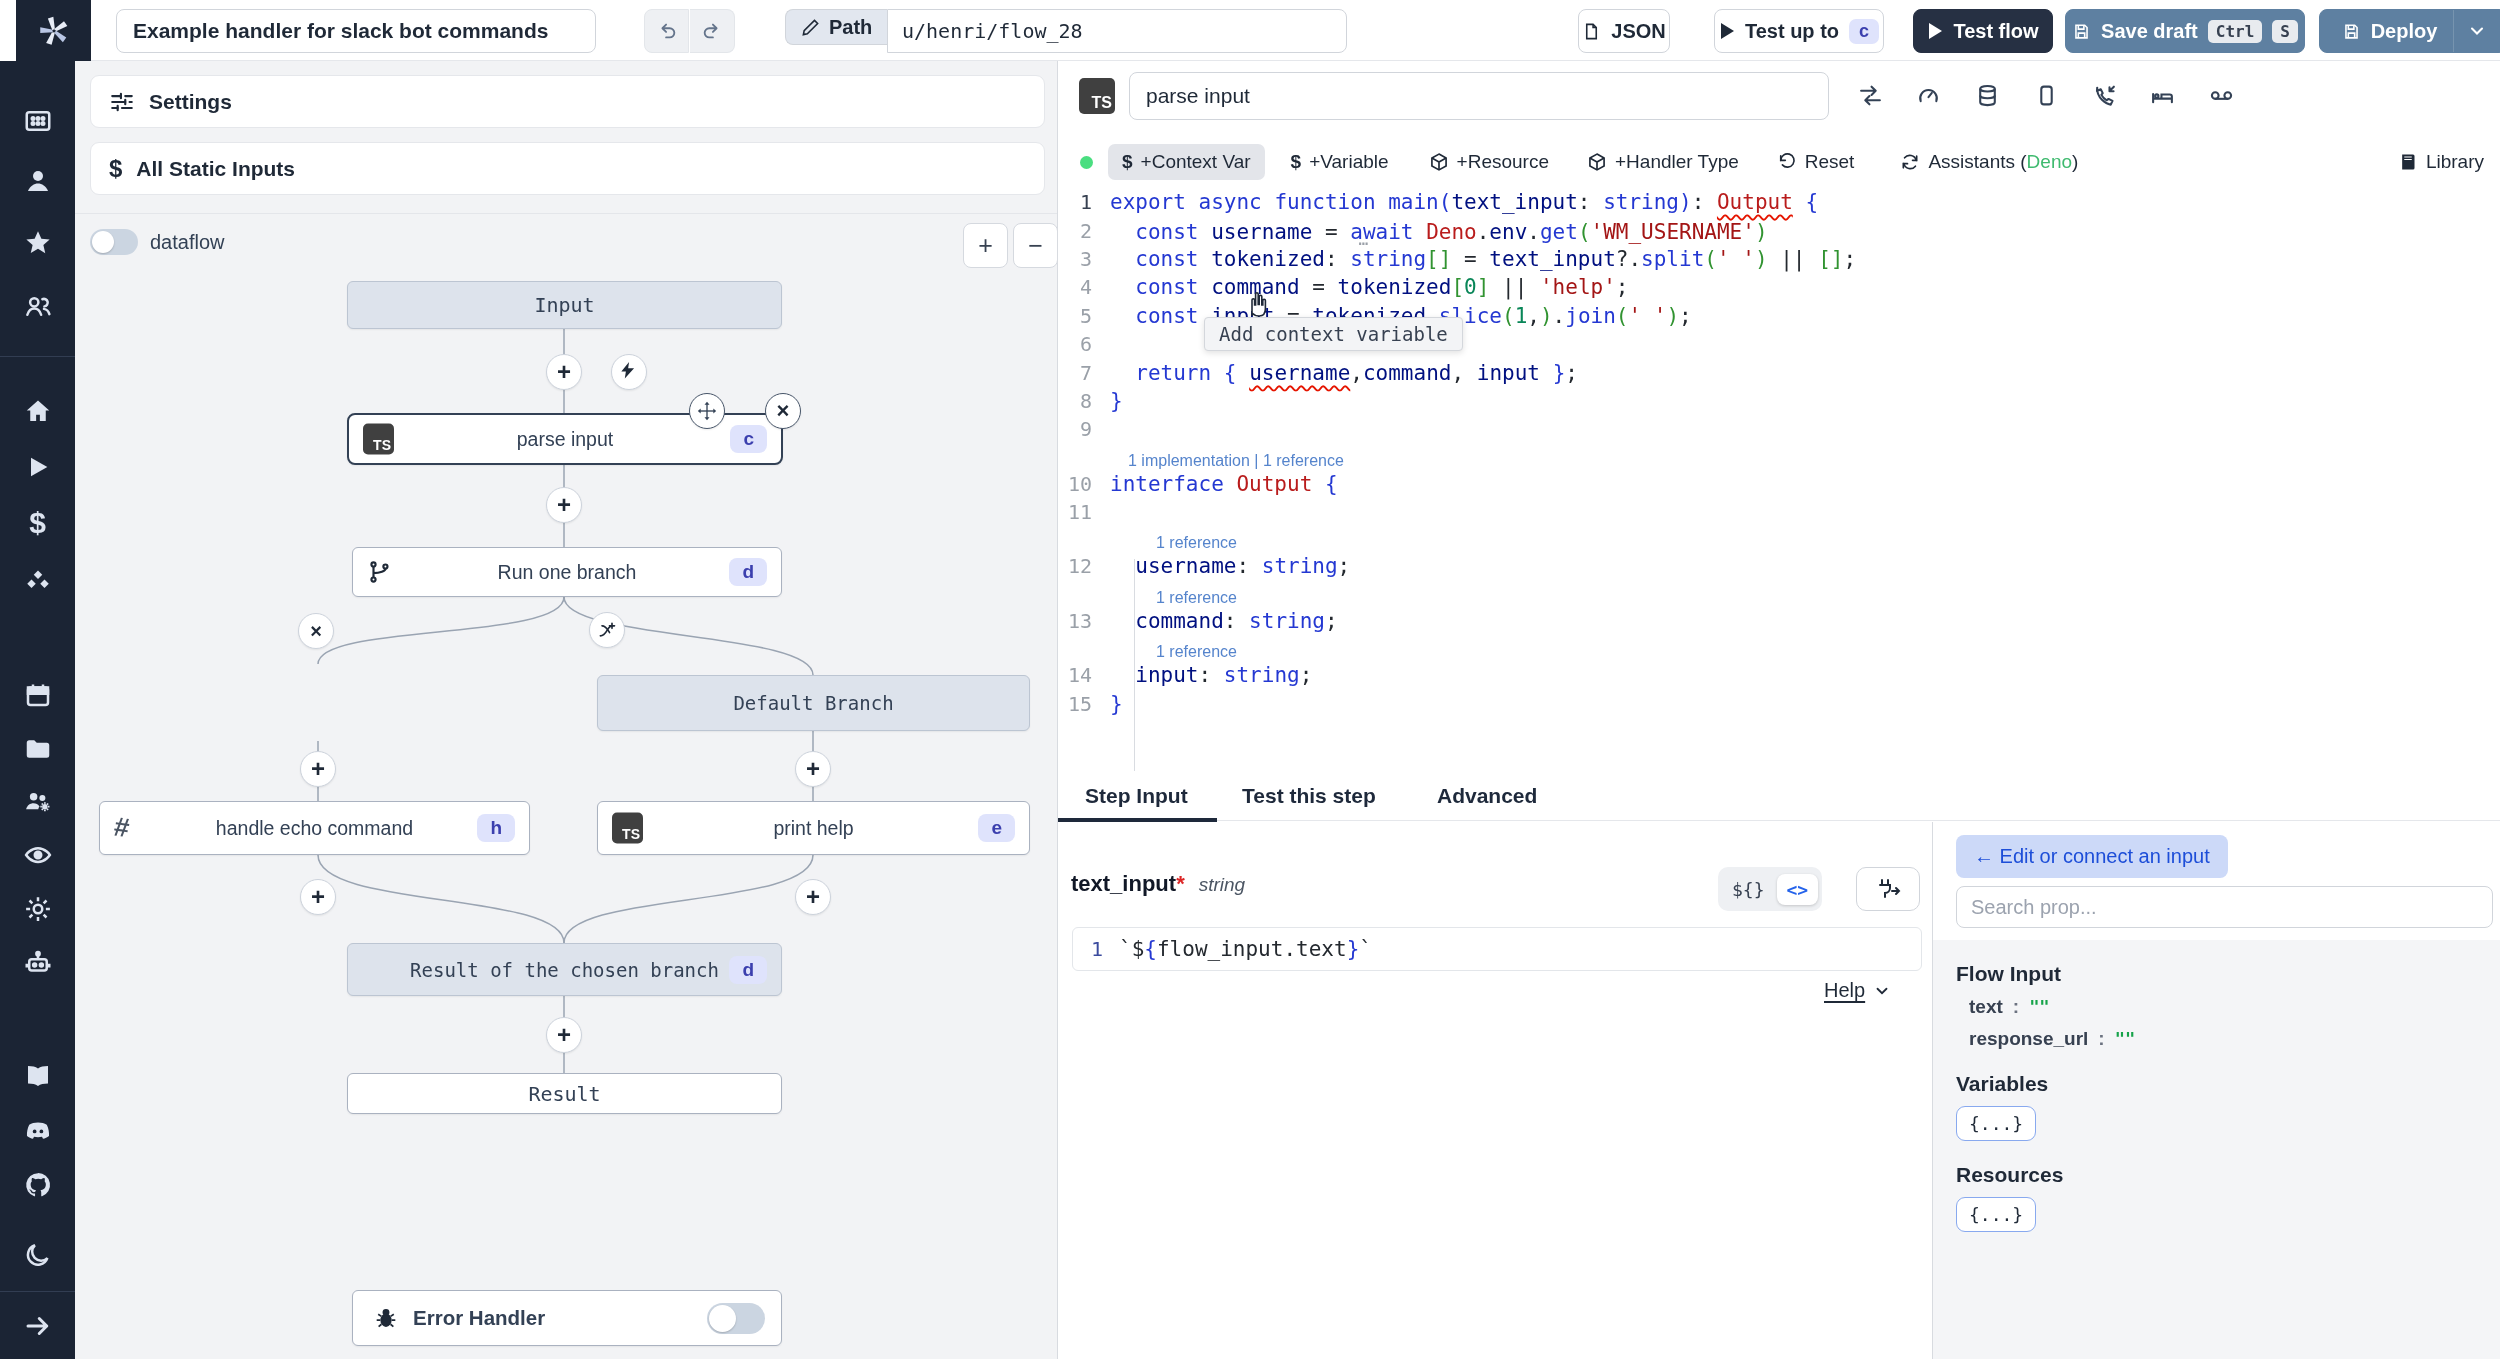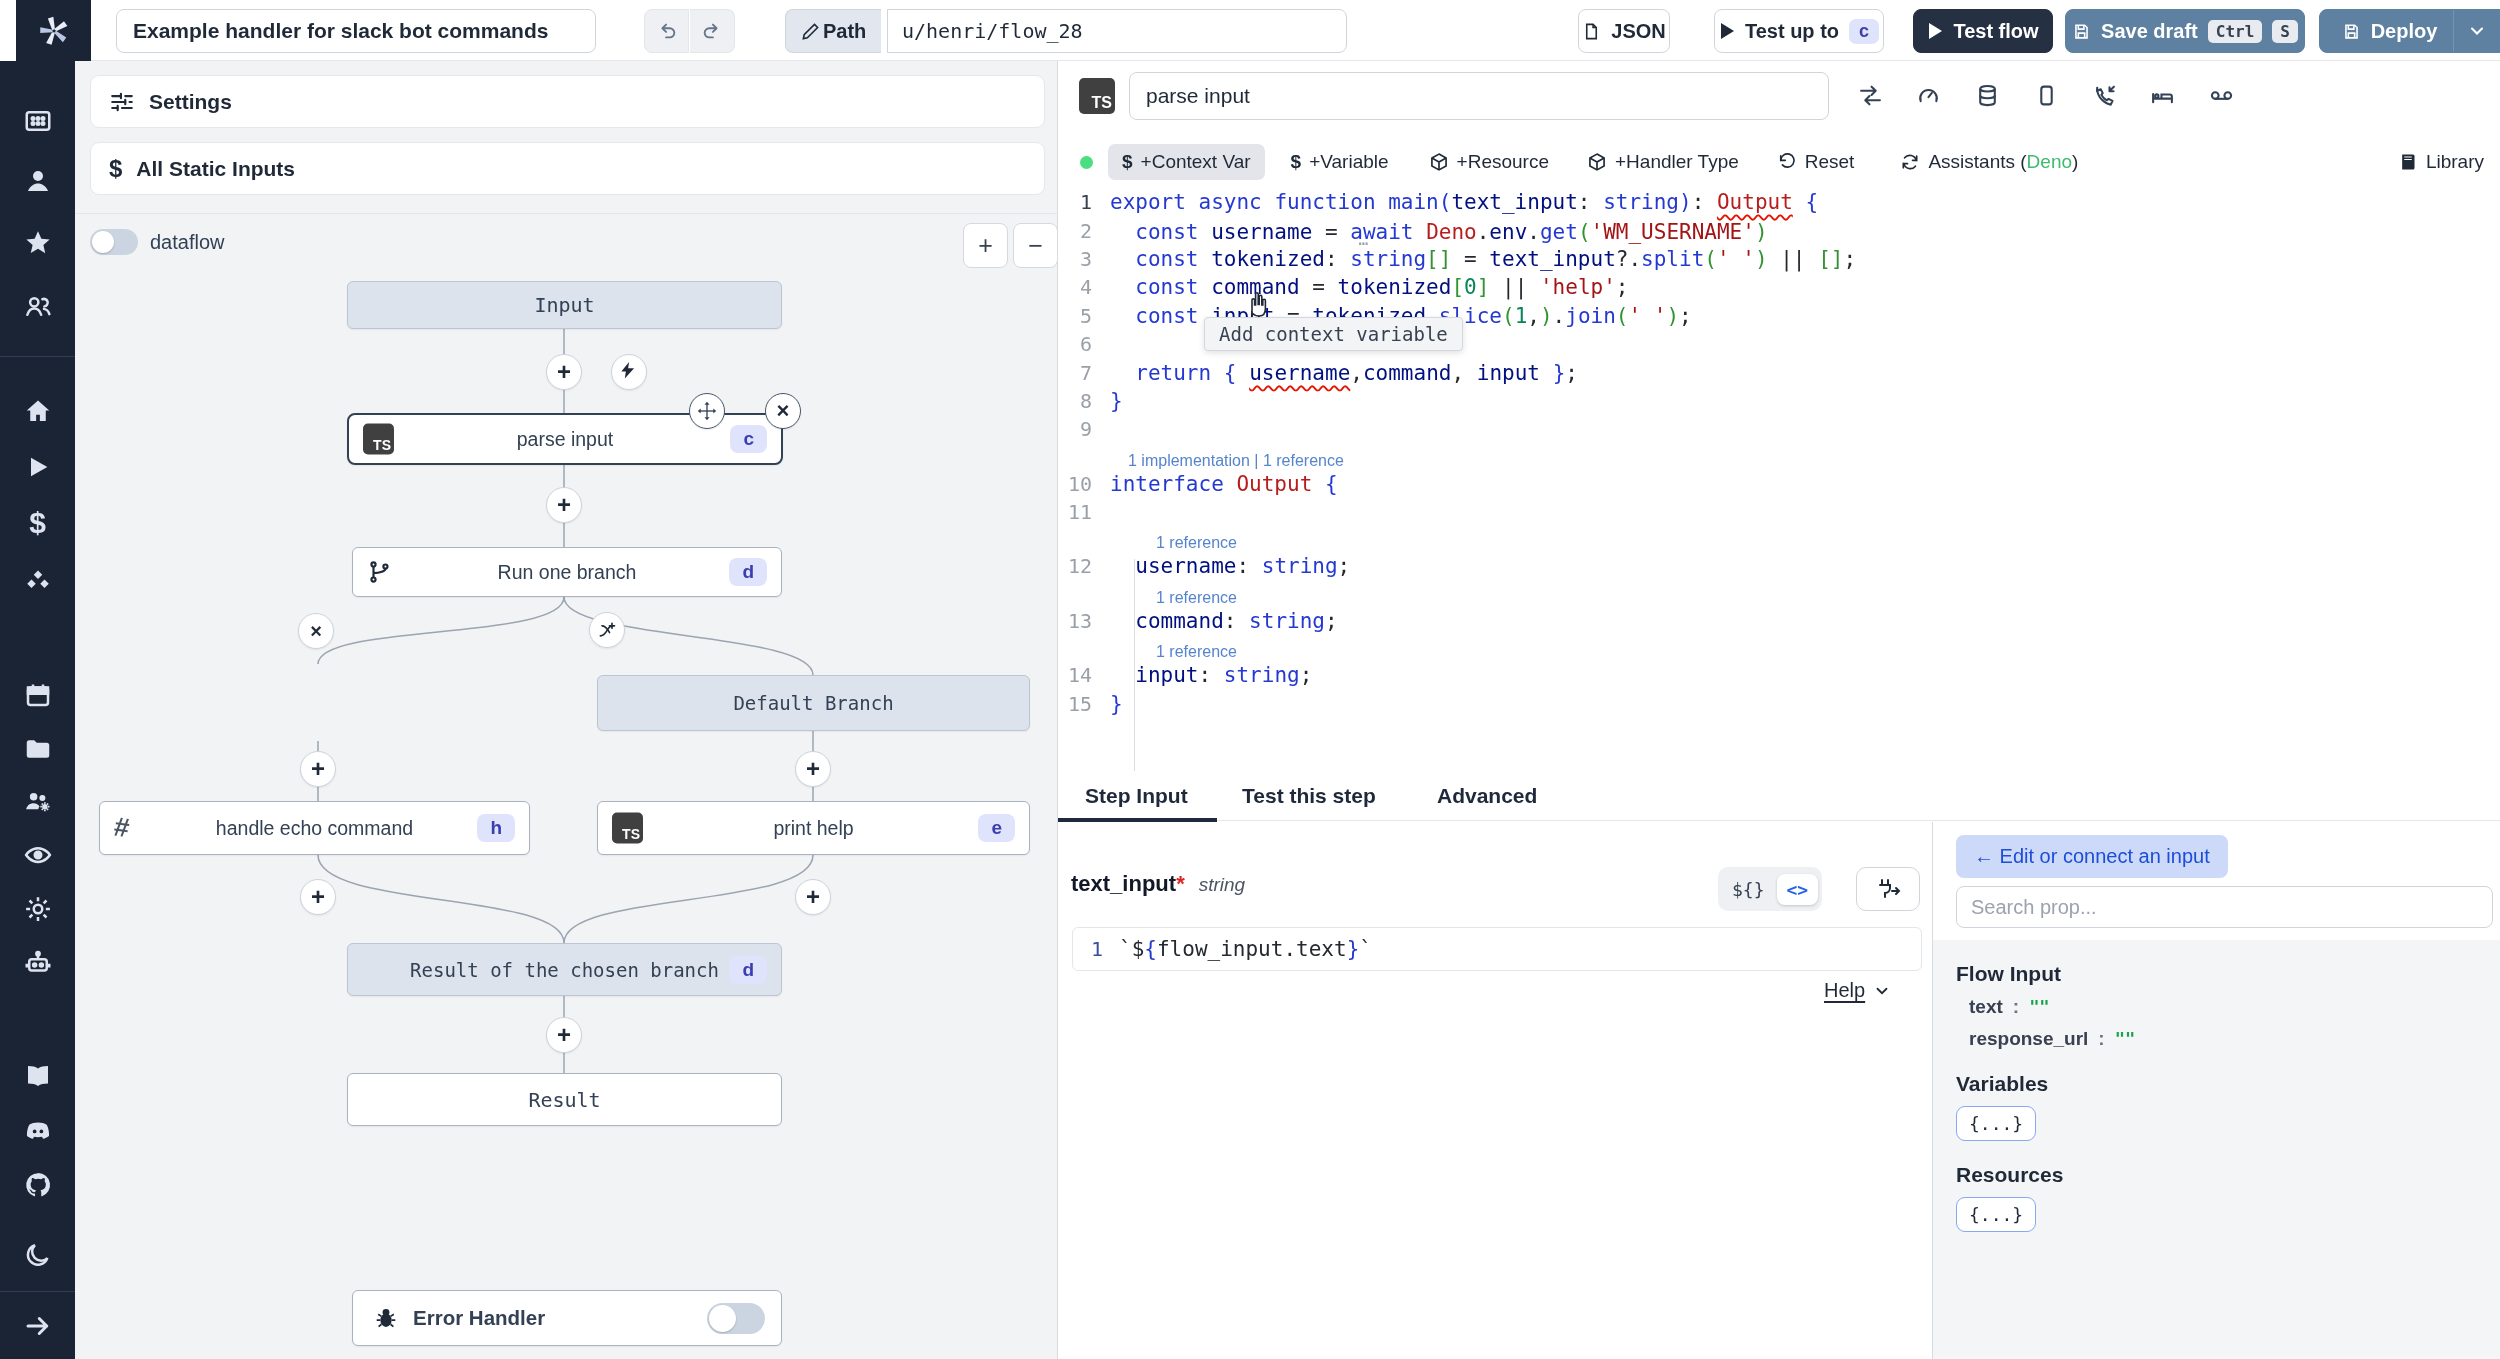--- a/index.html
+++ b/index.html
@@ -8,21 +8,21 @@
   svg{display:block}
 
   
   #topbar{position:absolute;left:16px;top:0;width:2500px;height:61px;background:#fff;border-bottom:1px solid #e5e7eb;z-index:20}
   #logo{position:absolute;left:0;top:0;width:75px;height:61px;background:#1b2434;display:flex;align-items:center;justify-content:center}
   .txt-input{border:1px solid #d1d5db;border-radius:8px;background:#fff;outline:none;color:#1f2937}
   #title-input{position:absolute;left:100px;top:9px;width:480px;height:44px;font-size:21px;font-weight:600;padding:0 16px;font-family:"Liberation Sans",sans-serif}
   .iconbtn{position:absolute;top:9px;height:44px;background:#eef0f3;border:1px solid #e3e6ea;display:flex;align-items:center;justify-content:center;color:#64748b;cursor:pointer}
   #undo-btn{left:628px;width:45px;border-radius:8px 0 0 8px}
   #redo-btn{left:674px;width:45px;border-radius:0 8px 8px 0;border-left:none}
-  #path-badge{position:absolute;left:769px;top:9px;height:44px;background:#e2e7ef;border:1px solid #d1d5db;border-right:none;border-radius:8px 0 0 8px;display:flex;align-items:center;gap:3px;padding:0 15px;font-size:20px;font-weight:600;color:#1f2937}
+  #path-badge{position:absolute;left:769px;top:9px;height:36px;background:#e2e7ef;border:1px solid #d1d5db;border-right:none;border-radius:8px 0 0 8px;display:flex;align-items:center;gap:9px;padding:0 15px;font-size:20px;font-weight:600;color:#1f2937}
   #path-input{position:absolute;left:871px;top:9px;width:460px;height:44px;border-radius:0 8px 8px 0;font-family:"DejaVu Sans Mono",monospace;font-size:20px;padding:8px 14px}
   .topbtn{position:absolute;top:9px;height:44px;display:flex;align-items:center;justify-content:center;gap:10px;border-radius:8px;font-size:20px;font-weight:600;cursor:pointer}
   #json-btn{left:1562px;width:92px;background:#fff;border:1px solid #d1d5db;color:#1f2937}
   #testupto-btn{left:1698px;width:170px;background:#fff;border:1px solid #d1d5db;color:#1f2937}
   .letterbadge{background:#dfe3fc;color:#3b3fae;border-radius:7px;padding:2px 10px;font-weight:bold;font-size:18px}
   #testflow-btn{left:1897px;width:140px;background:#263043;color:#fff;border:1px solid #263043}
   #savedraft-btn{left:2049px;width:240px;background:#5e80a1;color:#fff;border:1px solid #5e80a1}
   kbd{background:#e8ebef;color:#374151;border-radius:5px;padding:2px 8px;font-family:"DejaVu Sans Mono",monospace;font-size:16px;font-weight:bold}
   #deploy-btn{left:2303px;width:188px;background:#5e80a1;color:#fff;border:1px solid #5e80a1;gap:0;padding:0}
   #deploy-main{display:flex;align-items:center;gap:10px;padding:0 16px;height:100%;border-right:1px solid #7694af}
@@ -418,21 +418,21 @@
   <div class="pluscircle" style="left:243px;top:836px">+</div>
   <div class="pluscircle" style="left:738px;top:836px">+</div>
 
   <div class="node gray" style="left:272px;top:882px;width:435px;height:53px;font-size:19px">
     <span>Result of the chosen branch</span>
     <span class="nbadge">d</span>
   </div>
 
   <div class="pluscircle" style="left:489px;top:974px">+</div>
 
-  <div class="node" style="left:272px;top:1012px;width:435px;height:53px">
+  <div class="node" style="left:272px;top:1012px;width:435px;height:41px">
     <span>Result</span>
   </div>
 
   <div class="node sans" style="left:277px;top:1229px;width:430px;height:56px;justify-content:flex-start;padding:0 20px;gap:14px;font-weight:bold;font-size:20.5px">
     <svg width="26" height="26" viewBox="0 0 24 24" fill="#1f2937" stroke="#1f2937" stroke-width="1.6">
         <ellipse cx="12" cy="14" rx="4.4" ry="5.4"></ellipse>
         <circle cx="12" cy="6.8" r="2.4"></circle>
         <path d="M7.8 10.5L4.8 8.5M16.2 10.5l3-2M6.8 14H3.4M17.2 14h3.4M7.8 17.8l-2.6 2.2M16.2 17.8l2.6 2.2" fill="none"></path>
       </svg>
     <span>Error Handler</span>

